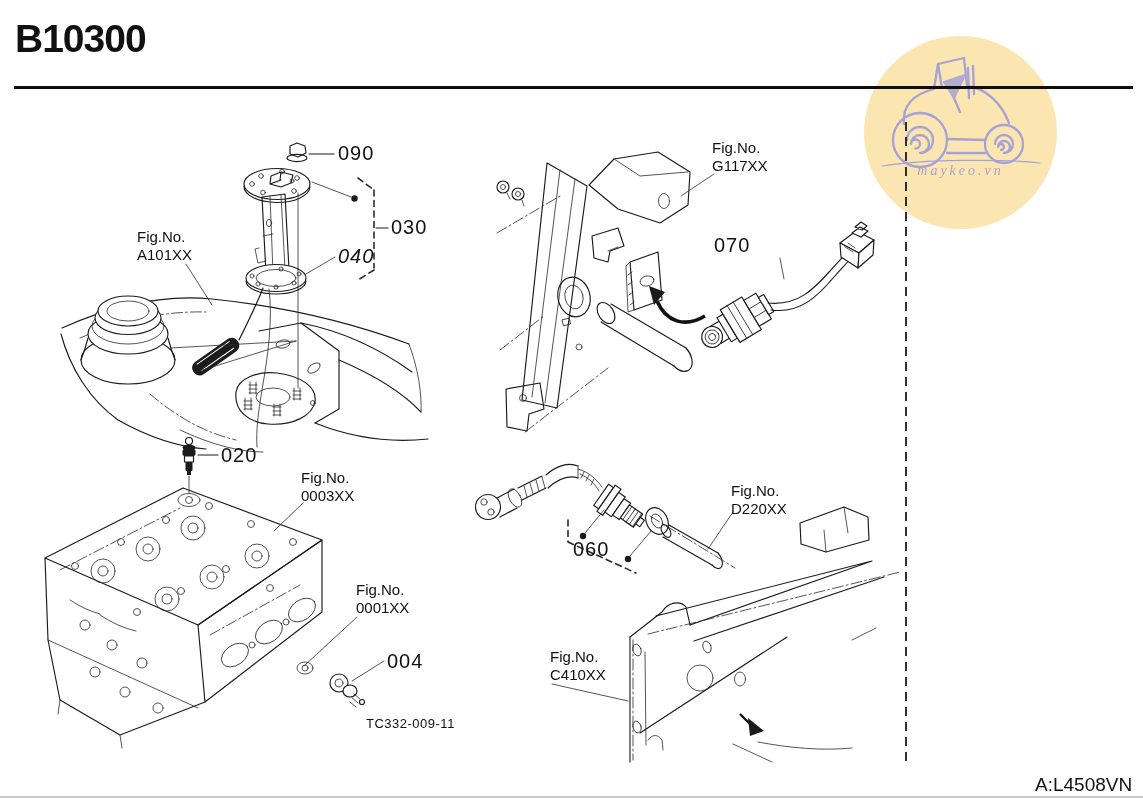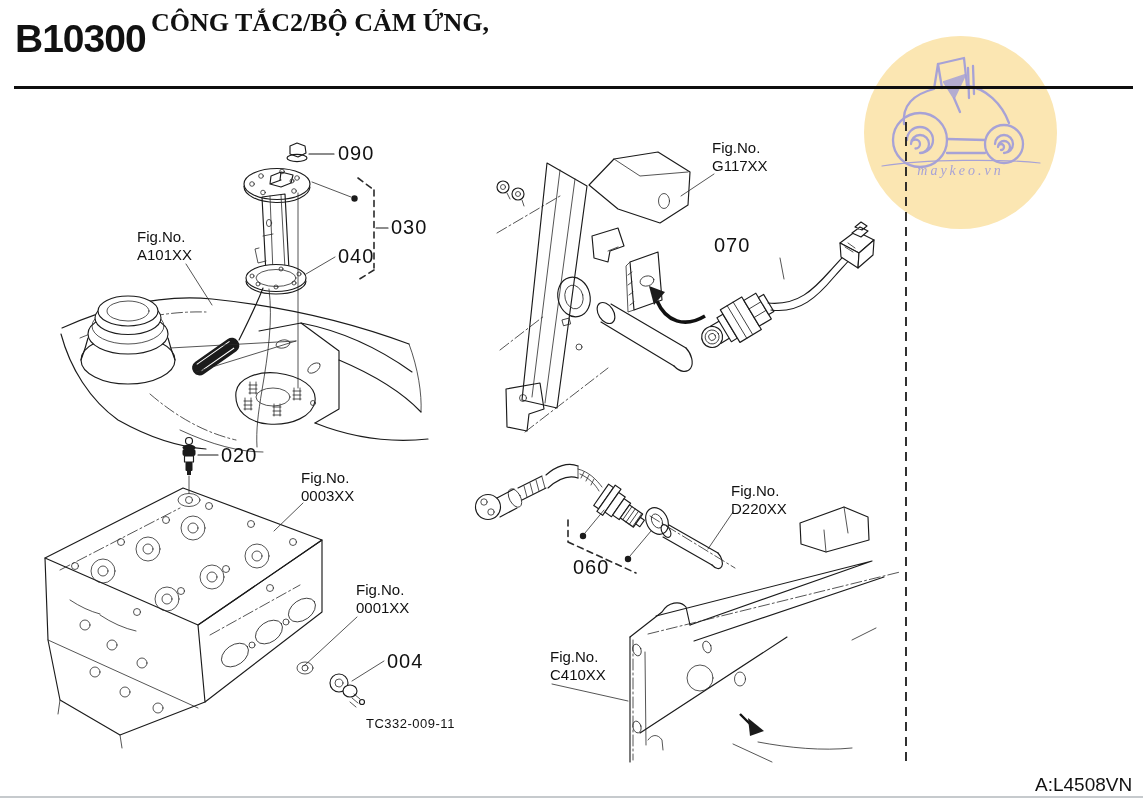--- a/index.html
+++ b/index.html
@@ -355,31 +355,30 @@
       <path class="lnthin" d="M186,264 L212,305"></path>
       <path class="lnthin" d="M303,503 L274,531"></path>
       <path class="lnthin" d="M357,617 L304,666"></path>
     </g>
 
     <path d="M906,122 V765" fill="none" stroke="#1b1b1b" stroke-width="1.8" stroke-dasharray="9,6"></path>
   </svg>
 
   <div class="page-code">B10300</div>
   <div class="titles">
-    <div class="title-vi">CÔNG TẮC2/BỘ CẢM ỨNG,</div>
   </div>
   <div class="header-rule"></div>
 
   <div class="callout" style="left:338px;top:142px;">090</div>
   <div class="callout" style="left:391px;top:216px;">030</div>
-  <div class="callout" style="left:338px;top:245px;">040</div>
+  <div class="callout" style="left:338px;top:245px;font-style:italic;">040</div>
   <div class="callout" style="left:221px;top:444px;">020</div>
   <div class="callout" style="left:387px;top:650px;">004</div>
   <div class="callout" style="left:714px;top:234px;">070</div>
-  <div class="callout" style="left:573px;top:556px;">060</div>
+  <div class="callout" style="left:573px;top:538px;">060</div>
 
   <div class="figref" style="left:137px;top:228px;">
     <span style="display:block">Fig.No.</span>
     <span style="display:block">A101XX</span>
   </div>
   <div class="figref" style="left:712px;top:139px;">
     <span style="display:block">Fig.No.</span>
     <span style="display:block">G117XX</span>
   </div>
   <div class="figref" style="left:301px;top:469px;">

